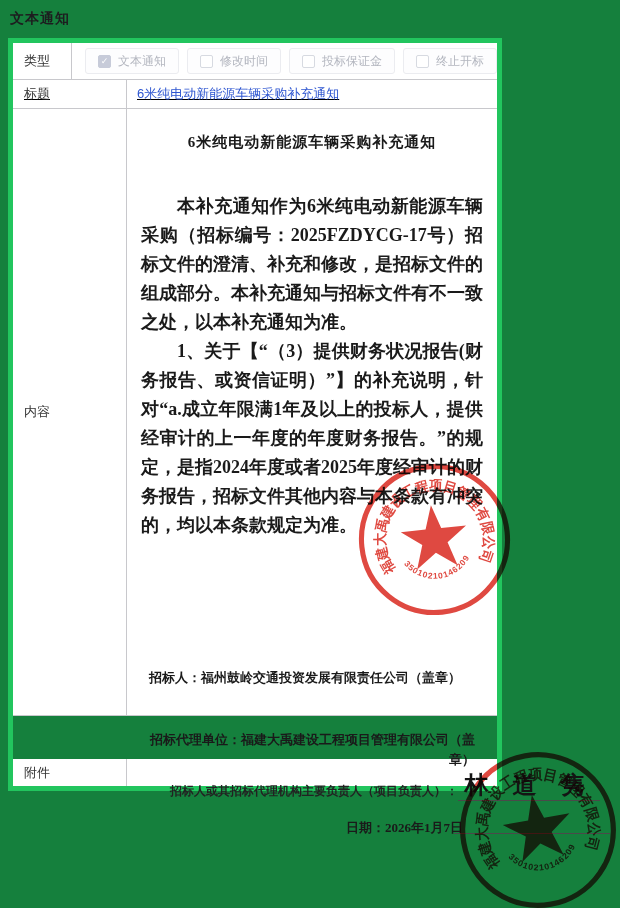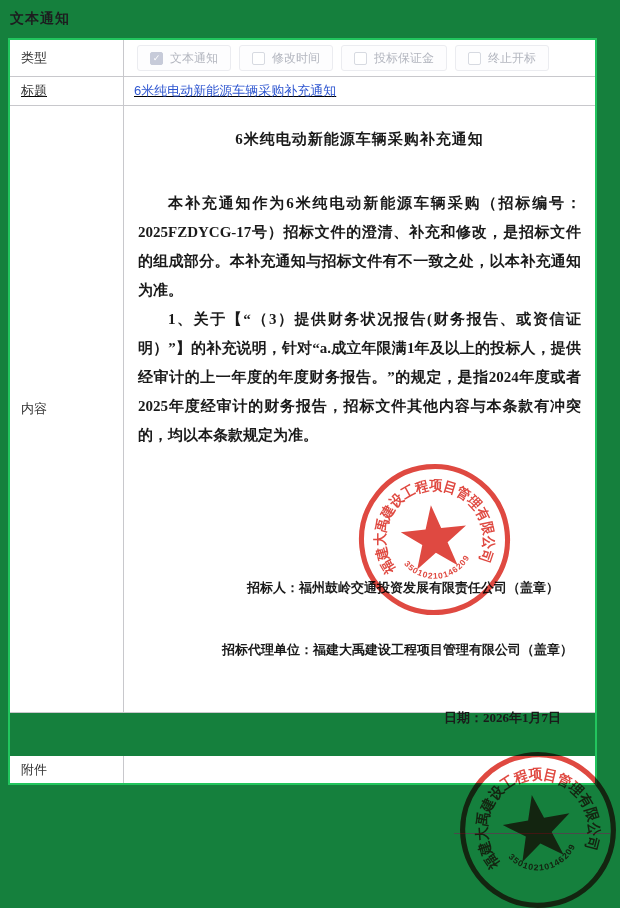--- a/index.html
+++ b/index.html
@@ -2,21 +2,21 @@
 <html><head>
 <meta charset="utf-8">
 <style>
   * { margin:0; padding:0; box-sizing:border-box; }
   body { background:#fff; font-family:"Liberation Sans", sans-serif; }
   .page { position:relative; width:620px; height:908px; background:#15803d; overflow:hidden; }
 
   .page-title { position:absolute; left:10px; top:10px; font-size:14px; font-weight:bold; color:#1d1d1f; letter-spacing:1px; }
 
   
-  .tbl { position:absolute; left:8px; top:38px; width:589px; border:2px solid #22c55e; }
+  .tbl { position:absolute; left:8px; top:38px; width:494px; border:5px solid #22c55e; }
   .row { display:flex; border-bottom:1px solid #c8c8cc; background:#fff; }
   .row:last-child { border-bottom:none;margin-top:43px; }
   .cell-label { width:114px; border-right:1px solid #c8c8cc; display:flex; align-items:center; padding-left:11px; font-size:13px; color:#333; }
   .cell-value { flex:1; display:flex; align-items:center; }
   .row-type { height:37px; }
   .row-title { height:29px;text-decoration:underline; }
   .row-content { height:607px; }
   .row-attachment { height:27px; }
 
   
@@ -25,21 +25,21 @@
   .cbx { width:13px; height:13px; border-radius:2px; border:1px solid #d7dae1; background:#fff; display:inline-flex; align-items:center; justify-content:center; font-size:9px; line-height:1; color:#fff; }
   .chip.checked .cbx { background:#c7cbd9; border-color:#c7cbd9; }
 
   
   .title-cell { padding-left:10px; }
   .doc-link { color:#2d55d0; font-size:13px; text-decoration:none; }
 
   
   .content-cell { display:block; position:relative; padding:0 14px; font-family:"Liberation Serif","DejaVu Serif",serif; color:#1a1a1a; }
   .notice-title { margin-top:24px; text-align:center; font-size:15px; font-weight:700; letter-spacing:1px; }
-  .para { font-size:15px; line-height:29px; text-indent:2em; text-align:justify; font-weight:700; }
+  .para { font-size:18px; line-height:29px; text-indent:2em; text-align:justify; font-weight:700; }
   .para-1 { margin-top:40px; }
   .para-2 { margin-top:0; }
   .sign-line { font-size:13px; font-weight:700; text-align:right; line-height:20px; }
   .tenderer-line { margin-top:128px; padding-right:22px; }
   .agency-line  { margin-top:42px;  padding-right:8px; }
   .date-line    { margin-top:48px;  padding-right:20px; }
 
   
   .sig-row { position:absolute; display:flex; align-items:flex-end; justify-content:flex-end; width:100%; font-family:"Liberation Serif","DejaVu Serif",serif; font-size:12px; font-weight:700; color:#222; }
   .sig-row-1 { top:770px; padding-right:20px; }
@@ -110,20 +110,24 @@
       </div>
     </div>
 
     <div class="row row-attachment">
       <div class="cell-label">附件</div>
       <div class="cell-value"></div>
     </div>
 
   </div>
 
+  <div class="sig-row sig-row-1">
+    <span class="sig-label">招标人或其招标代理机构主要负责人（项目负责人）：</span>
+      <span class="sig-underline sig-underline-1">林 道 隽</span>
+  </div>
   <div class="sig-row sig-row-2">
       <span class="sig-underline sig-underline-2"></span>
   </div>
 
   <div class="stamp stamp-content">
     <svg viewBox="0 0 200 200">
       <defs>
         <path id="arcTop1" d="M 48.4,136.1 A 63,63 0 1 1 151.6,136.1" fill="none"></path>
         <path id="arcBot1" d="M 56.7,125 A 50,50 0 0 0 143.3,125" fill="none"></path>
       </defs>

